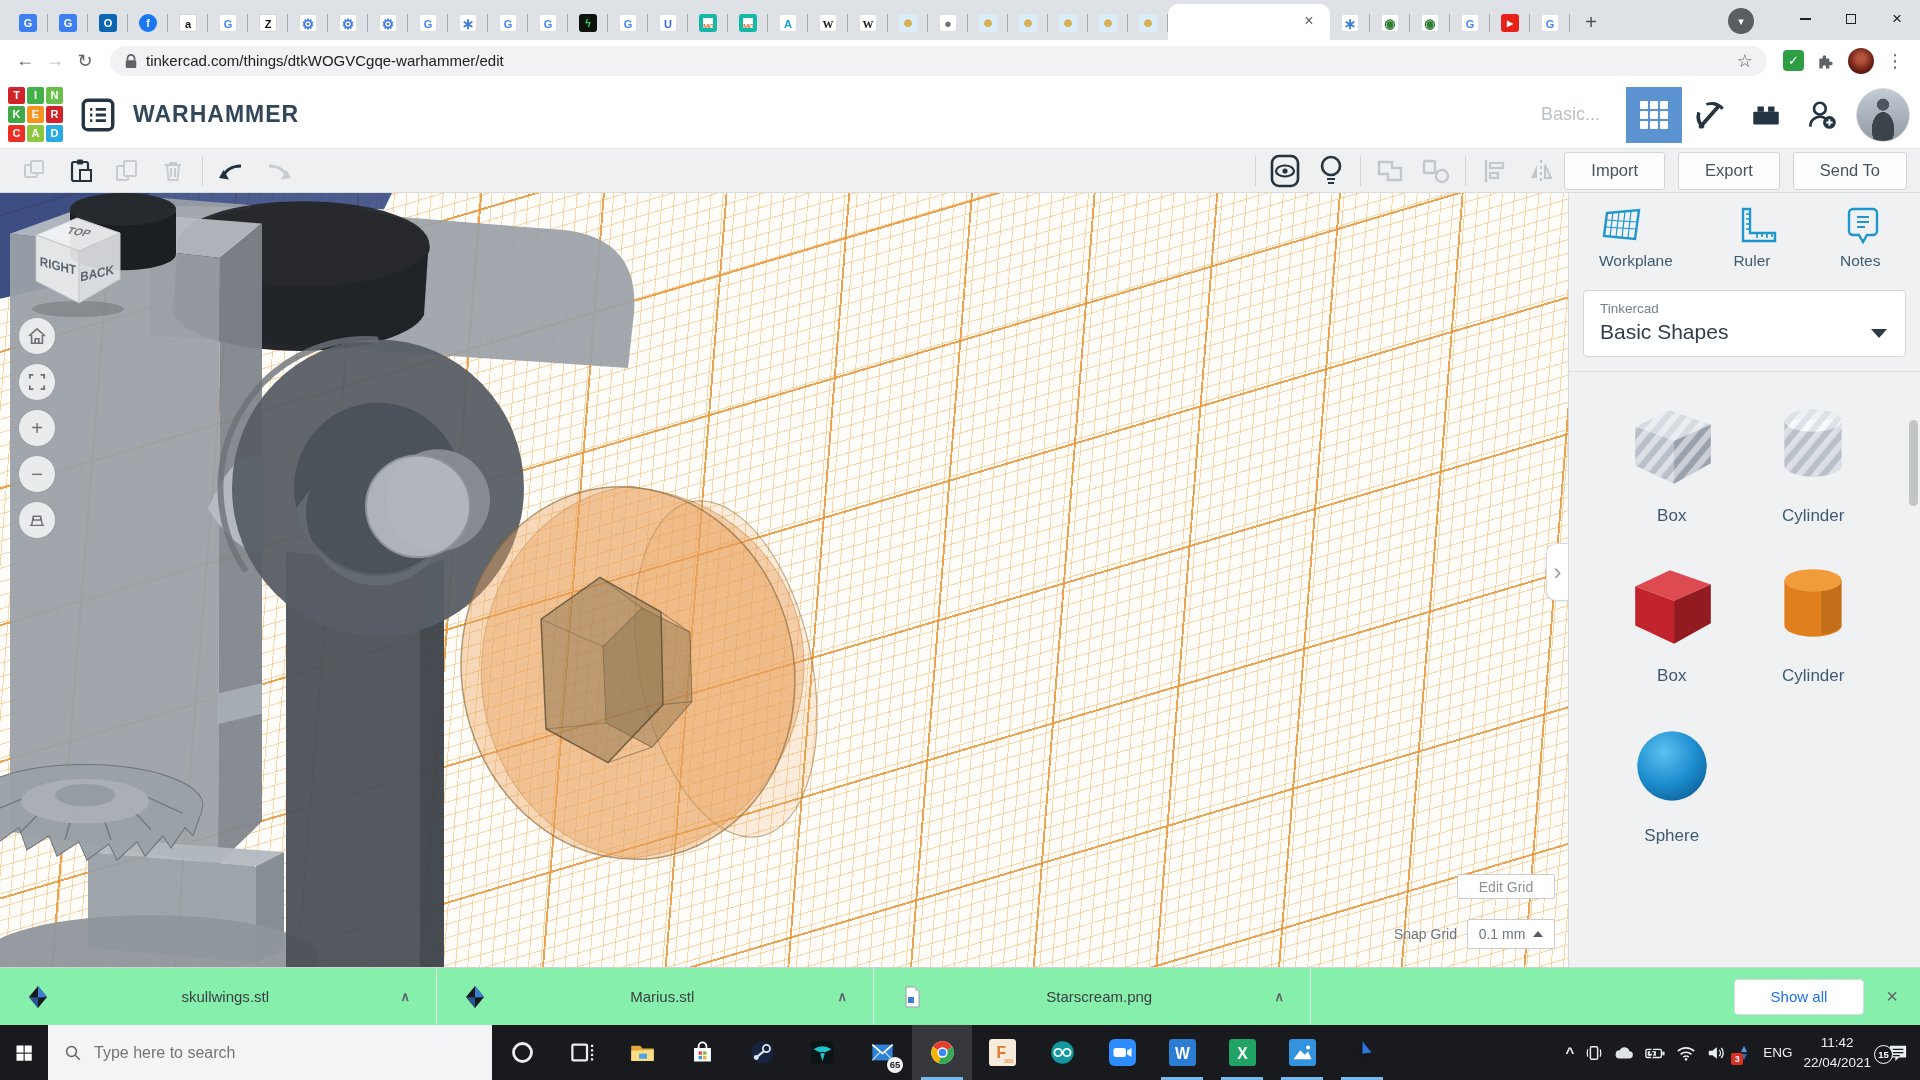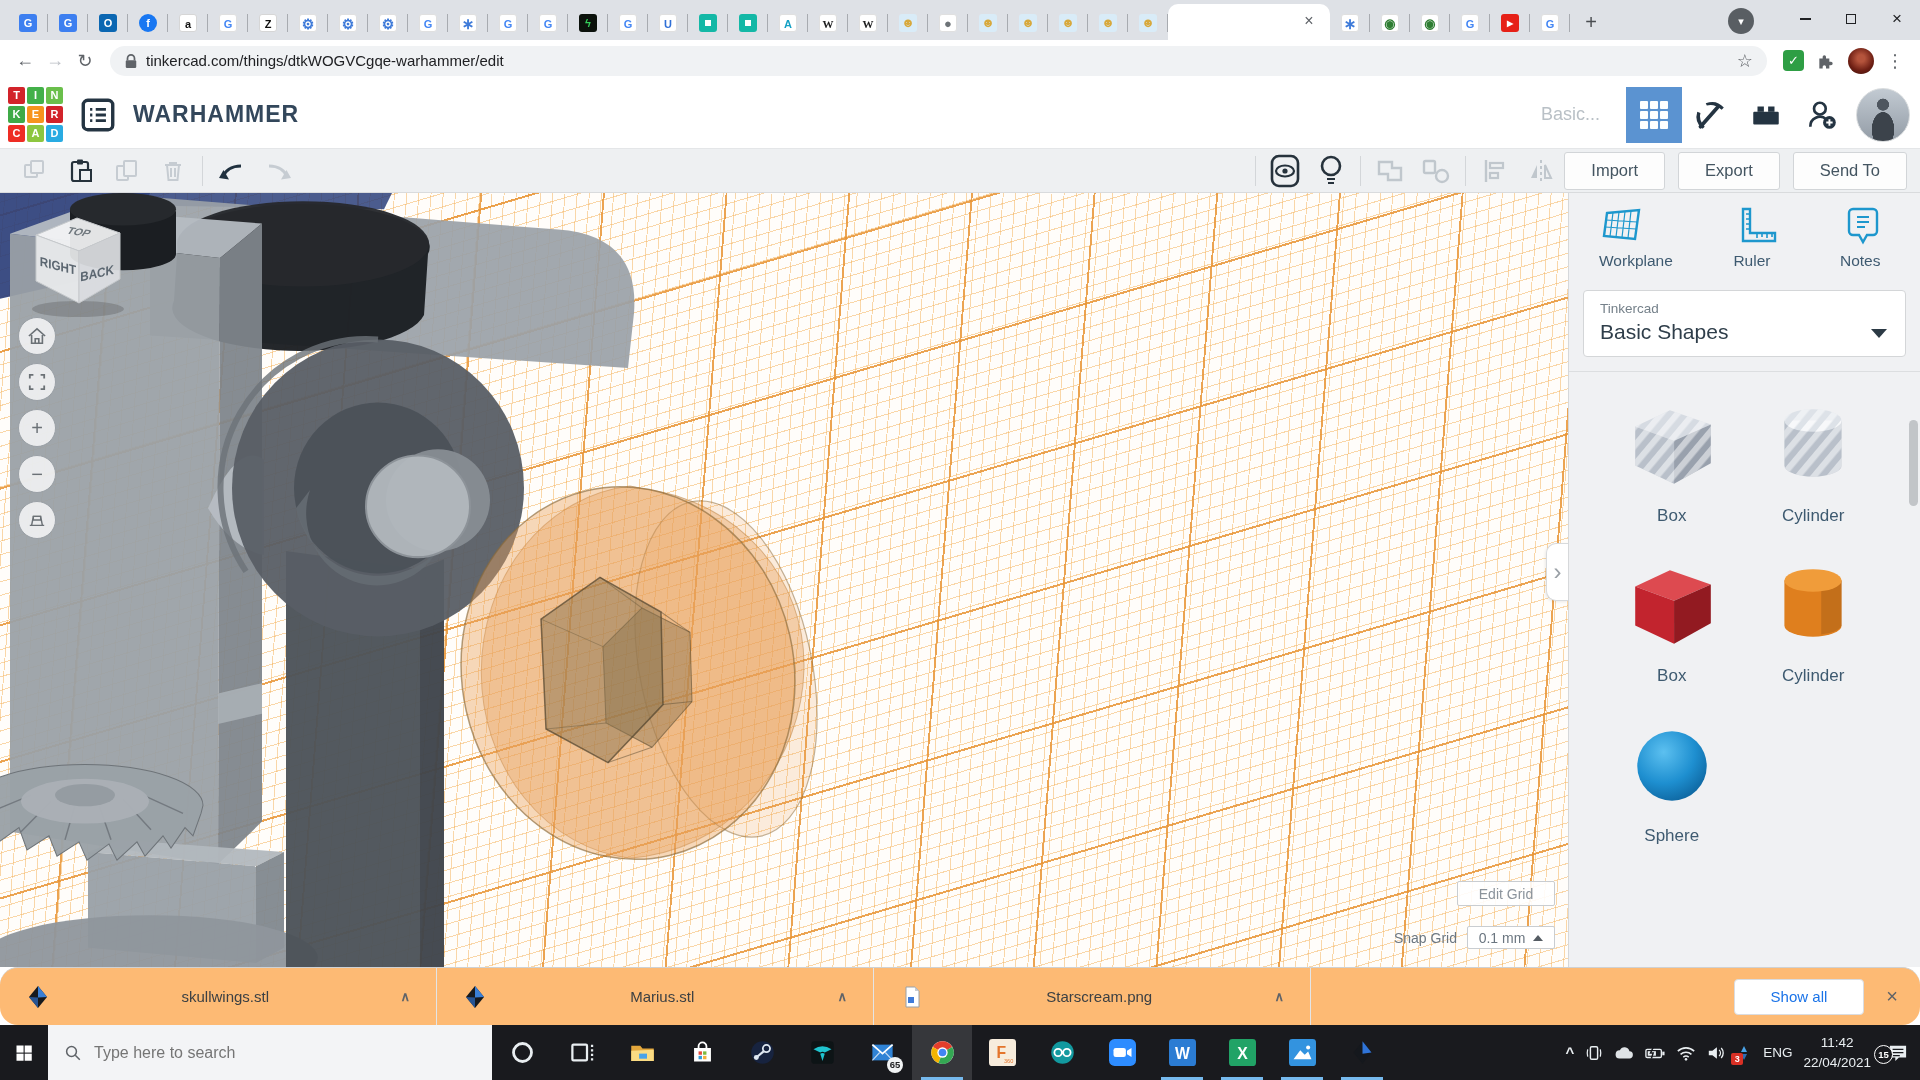--- a/index.html
+++ b/index.html
@@ -16,21 +16,21 @@
   .f-gblue  { background:#3d7ff0; }
   .f-outlook{ background:#0b67b2; }
   .f-fb     { background:#1877f2; border-radius:50%; }
   .f-amazon { background:#fff; color:#111; border:1px solid #d6d6d6; }
   .f-google { background:#fff; color:#4285f4; border:1px solid #e0e0e0; }
   .f-z      { background:#fff; color:#111; border:1px solid #d6d6d6; }
   .f-gear   { background:#fff; color:#3f7bd9; border:1px solid #e0e0e0; font-size:14px; }
   .f-flower { background:#fff; color:#3f7bd9; border:1px solid #e0e0e0; font-size:15px; }
   .f-bolt   { background:#0c120c; color:#35d05a; }
   .f-u      { background:#fff; color:#2f6fd6; border:1px solid #e0e0e0; }
-  .f-mg     { background:#fff; color:#e4764e; border:6px solid #14b8a6; font-size:7.5px; letter-spacing:-0.5px; }
+  .f-mg     { background:#fff; color:#e4764e; border:4px solid #14b8a6; font-size:7.5px; letter-spacing:-0.5px; }
   .f-autodesk{ background:#fff; color:#14a0c4; border:1px solid #e0e0e0; }
   .f-wiki   { background:#fff; color:#202122; border:1px solid #e0e0e0; font-family:"Liberation Serif", serif; }
   .f-robot  { background:#d9ecf8; color:#d8a93c; font-size:13px; }
   .f-globe  { background:#fff; color:#6d7377; border:1px solid #e0e0e0; font-size:13px; }
   .f-emblem { background:#fff; color:#2e7d32; border:1px solid #e0e0e0; font-size:13px; }
   .f-yt     { background:#e62117; font-size:8px; line-height:19px; }
   .active-tab { width:162px; height:36px; background:#fff; border-radius:10px 10px 0 0; display:flex;
                 align-items:center; justify-content:flex-end; padding-right:12px; }
   .tab-close { color:#5f6368; font-size:16px; line-height:16px; width:18px; height:18px; text-align:center; cursor:pointer; }
   .newtab-btn { width:30px; height:30px; margin:0 4px 3px 6px; border-radius:50%; color:#4a4d51; font-size:20px;
@@ -108,21 +108,21 @@
                 font-size:20px; cursor:pointer; }
   .drawer-handle { position:absolute; right:0; top:350px; width:22px; height:58px; background:#fff;
                    border:1px solid #d8dadc; border-right:none; border-radius:10px 0 0 10px;
                    display:flex; align-items:center; justify-content:center; color:#9aa0a6; font-size:24px;
                    box-shadow:-1px 1px 3px rgba(0,0,0,.08); cursor:pointer; }
   .snap-controls { position:absolute; right:13px; bottom:18px; display:flex; flex-direction:column; align-items:flex-end; gap:20px; }
   .edit-grid-btn { width:98px; height:25px; background:rgba(255,255,255,.9); border:1px solid #c9cdd1; border-radius:2px;
                    color:#8b939b; font-size:14px; display:flex; align-items:center; justify-content:center; cursor:pointer; }
   .snap-row { display:flex; align-items:center; gap:10px; }
   .snap-label { color:#6b7680; font-size:14px; text-shadow:0 0 3px #fff; }
-  .snap-select { width:88px; height:23px; background:#fff; border:1px solid #c9cdd1; border-radius:2px; color:#6b7680;
+  .snap-select { width:88px; height:30px; background:#fff; border:1px solid #c9cdd1; border-radius:2px; color:#6b7680;
                  font-size:14px; display:flex; align-items:center; justify-content:center; gap:8px; cursor:pointer; }
   .caret-up { width:0; height:0; border-left:5px solid transparent; border-right:5px solid transparent;
               border-bottom:6px solid #555c63; }
 
   
   .panel { width:352px; background:#f0f1f3; border-left:1px solid #d6d8da; display:flex; flex-direction:column; position:relative; }
   .panel-tools { display:flex; justify-content:space-between; padding:12px 34px 10px 30px; }
   .ptool { display:flex; flex-direction:column; align-items:flex-start; cursor:pointer; }
   .ptool-label { font-size:15.5px; color:#3e5a70; margin-top:5px; }
   .lib-card { margin:10px 14px 14px; background:#fff; border:1px solid #d4d6d8; border-radius:4px;
@@ -132,21 +132,21 @@
   .caret-down { position:absolute; right:18px; top:38px; width:0; height:0;
                 border-left:8px solid transparent; border-right:8px solid transparent; border-top:9px solid #2c3a45; }
   .shapes-area { flex:1; border-top:1px solid #dcdee0; position:relative; overflow:hidden; }
   .shapes-grid { display:grid; grid-template-columns:1fr 1fr; row-gap:34px; padding:28px 36px 10px 32px; justify-items:center; }
   .shape-item { text-align:center; cursor:pointer; }
   .shape-label { font-size:17px; color:#3e5a70; margin-top:8px; }
   .pscroll { position:absolute; right:2px; top:0; bottom:0; width:9px; }
   .pscroll-thumb { position:absolute; top:48px; right:0; width:9px; height:86px; background:#c2c5c8; border-radius:5px; }
 
   
-  .dlbar { height:58px; background:#fdba74; border-top:1px solid #cfd1d3; display:flex; align-items:center; flex:none;border-radius:18px; }
+  .dlbar { height:58px; background:#86efac; border-top:1px solid #cfd1d3; display:flex; align-items:center; flex:none; }
   .dl-item { width:437px; height:100%; display:flex; align-items:center; padding:0 26px; border-right:1px solid #e3e5e7; cursor:pointer; }
   .dl-name { font-size:15px; color:#3c4043; margin:0 auto; }
   .dl-chevron { color:#5f6368; font-size:13px; font-weight:bold; }
   .dl-spacer { flex:1; }
   .show-all { height:36px; padding:0 36px; border:1px solid #dadce0; border-radius:4px; background:#fff;
               color:#1a73e8; font-size:15px; display:flex; align-items:center; margin-right:22px; cursor:pointer; }
   .dl-close { color:#5f6368; font-size:20px; margin-right:22px; cursor:pointer; }
 
   
   .taskbar { height:55px; background:#191a1e; display:flex; align-items:stretch; flex:none; }

